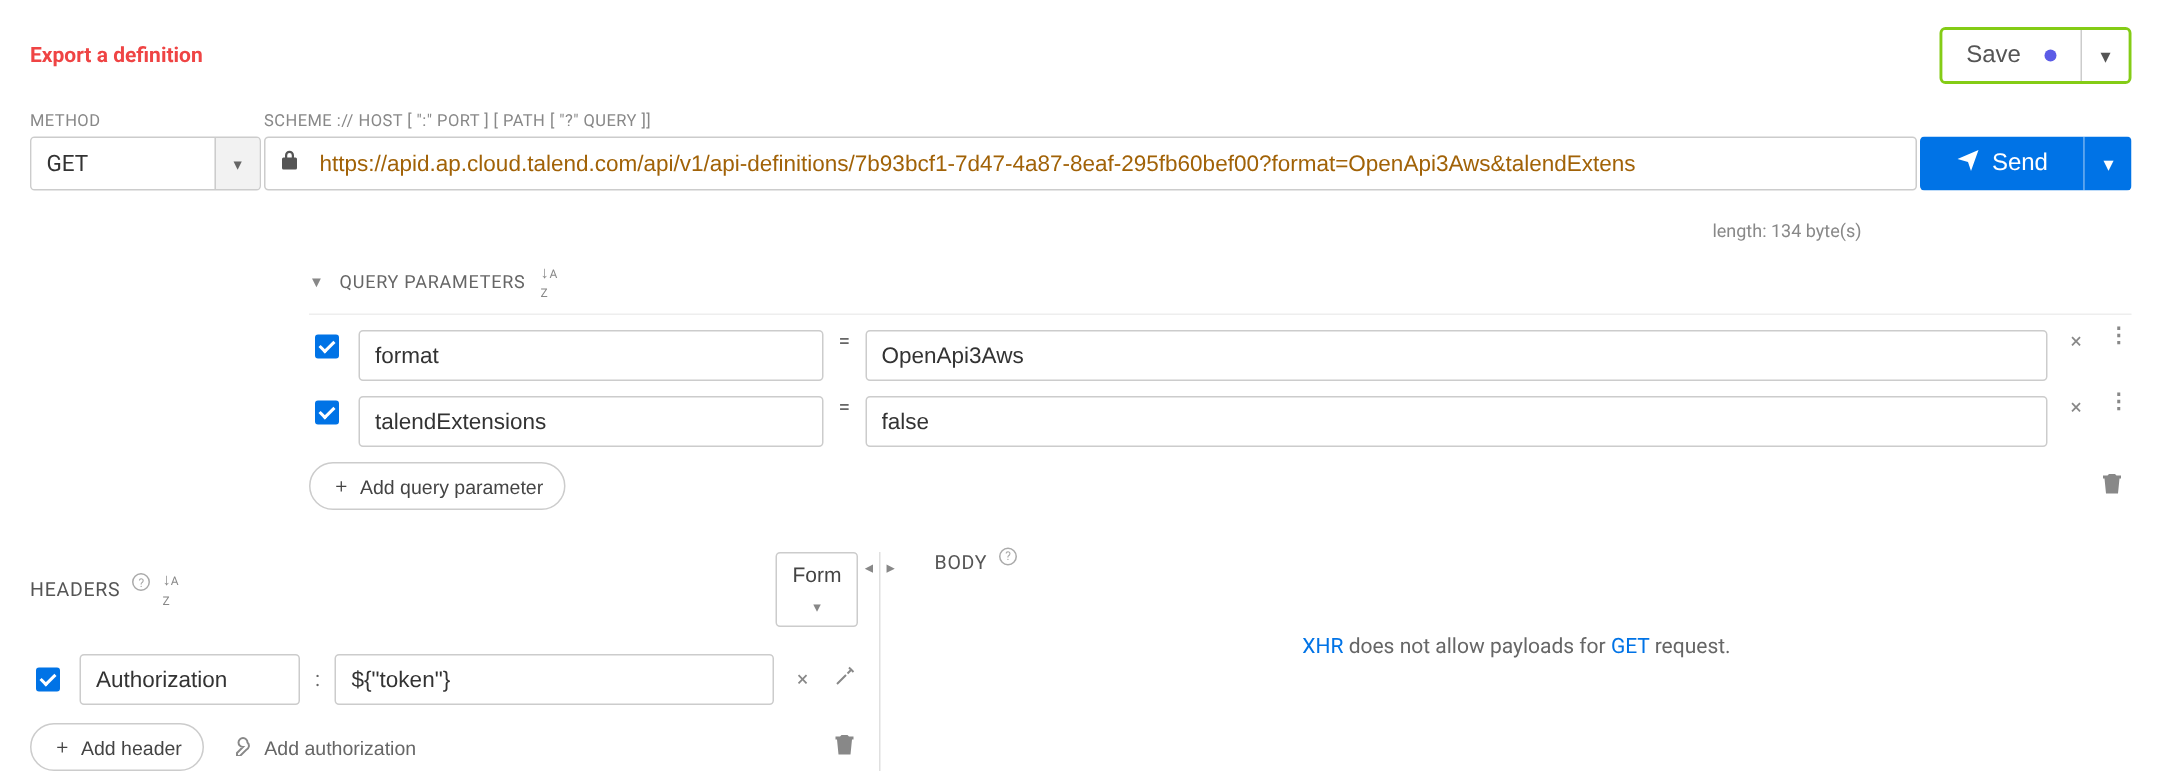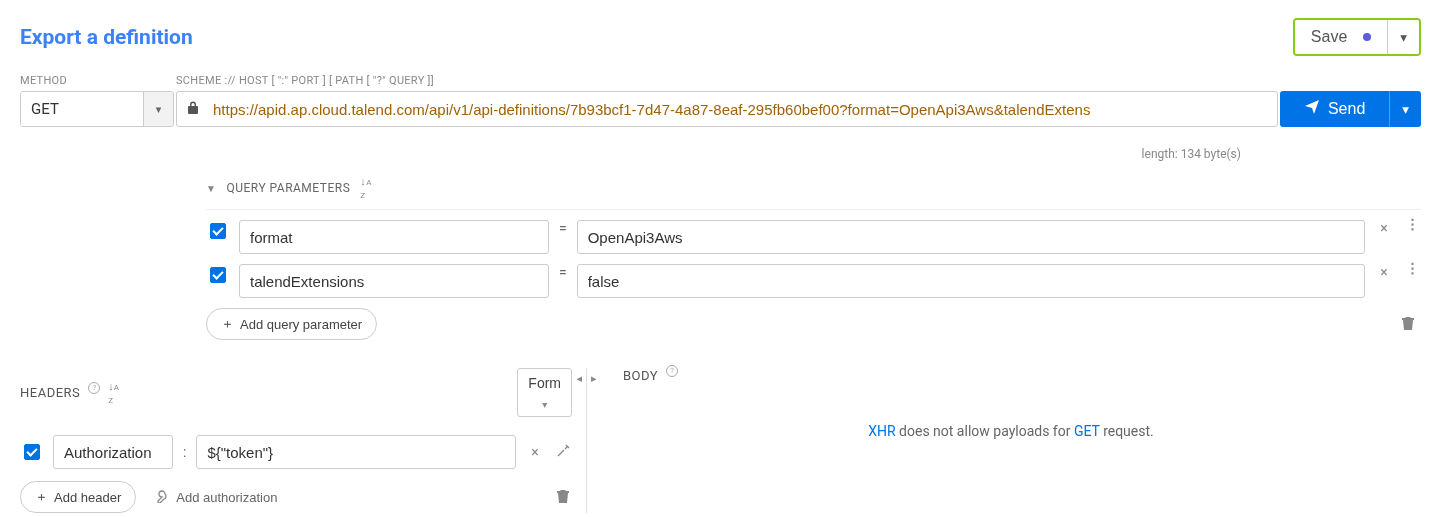--- a/index.html
+++ b/index.html
@@ -11,23 +11,23 @@
     background: #fff;
     padding: 18px 20px;
   }
   .top-row {
     display: flex;
     justify-content: space-between;
     align-items: center;
     margin-bottom: 18px;
   }
   .page-title {
-    font-size: 21px;
+    font-size: 14px;
     font-weight: 700;
-    color: #3b82f6;
+    color: #ef4444;
   }
   .save-group {
     display: flex;
     border: 2px solid #84cc16;
     border-radius: 4px;
     overflow: hidden;
   }
   .save-btn {
     background: #fff;
     border: none;
@@ -306,21 +306,21 @@
     gap: 8px;
     flex-direction: column;
   }
 
   .header-row {
     display: flex;
     align-items: center;
     gap: 10px;
     margin-bottom: 12px;
   }
-  .hdr-key { width: 120px; }
+  .hdr-key { width: 147px; }
   .hdr-val { flex: 1; }
   .colon { color: #666; }
 
   .link-btn {
     background: none;
     border: none;
     color: #666;
     font-size: 13px;
     cursor: pointer;
     display: inline-flex;

